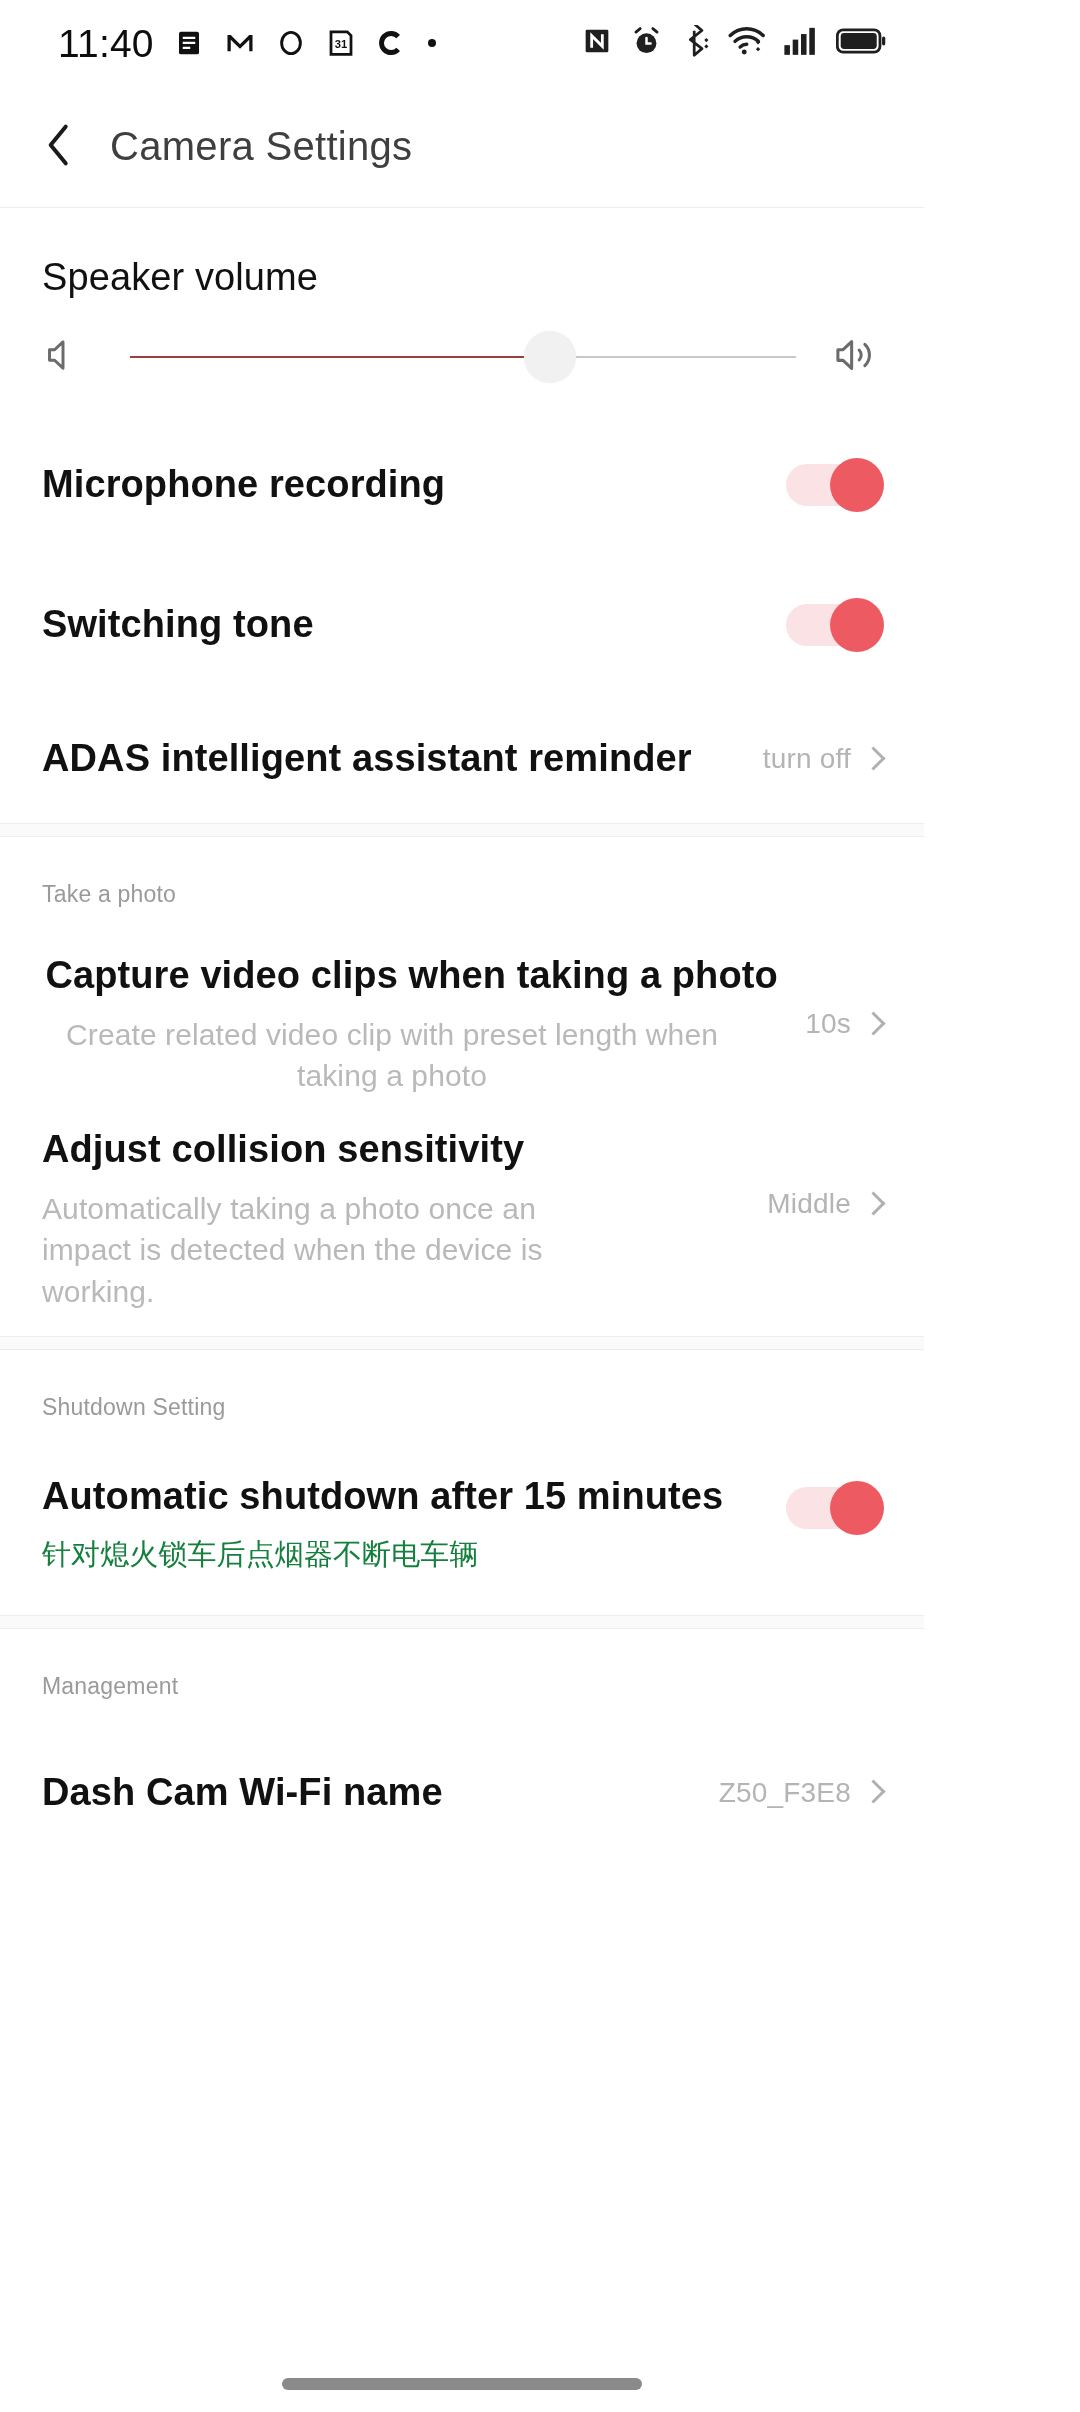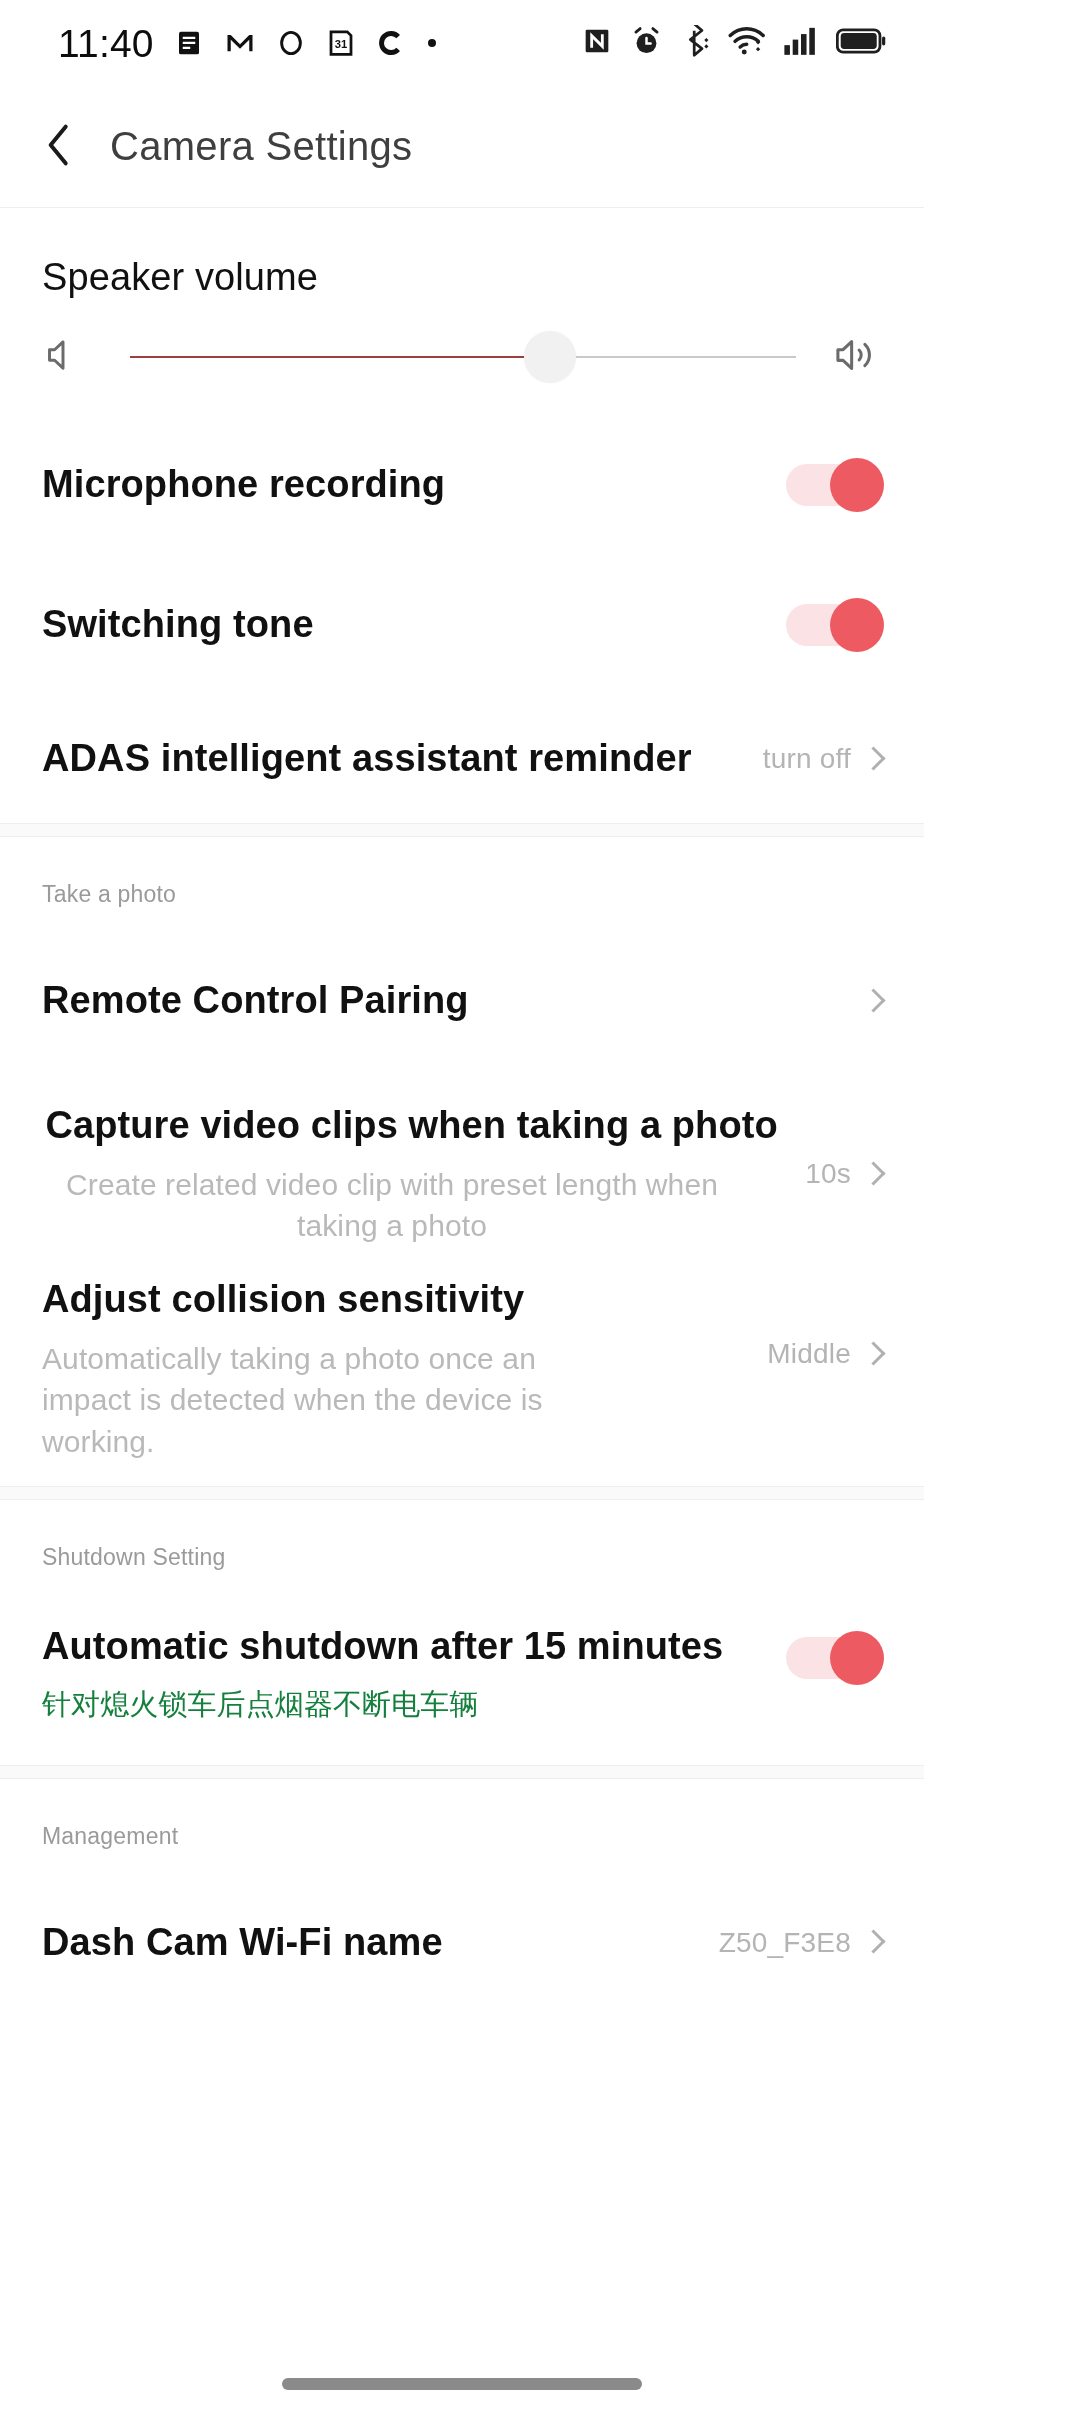--- a/index.html
+++ b/index.html
@@ -391,28 +391,20 @@
         <span class="chev"></span>
       </div>
     </div>
   </div>
 
   <div class="band"></div>
 
   <div class="section">
     <div class="caption">Take a photo</div>
 
-    <div class="row" style="min-height:150px;">
-      <div class="row-text">
-        <div class="row-title">Remote Control Pairing</div>
-      </div>
-      <div class="row-right">
-        <span class="chev"></span>
-      </div>
-    </div>
 
     <div class="row" style="min-height:170px; align-items:flex-start; padding-top:26px;text-align:center;">
       <div class="row-text">
         <div class="row-title">Capture video clips when taking a photo</div>
         <div class="row-sub">Create related video clip with preset length when taking a photo</div>
       </div>
       <div class="row-right" style="margin-top:56px;">
         <div class="row-value">10s</div>
         <span class="chev"></span>
       </div>

